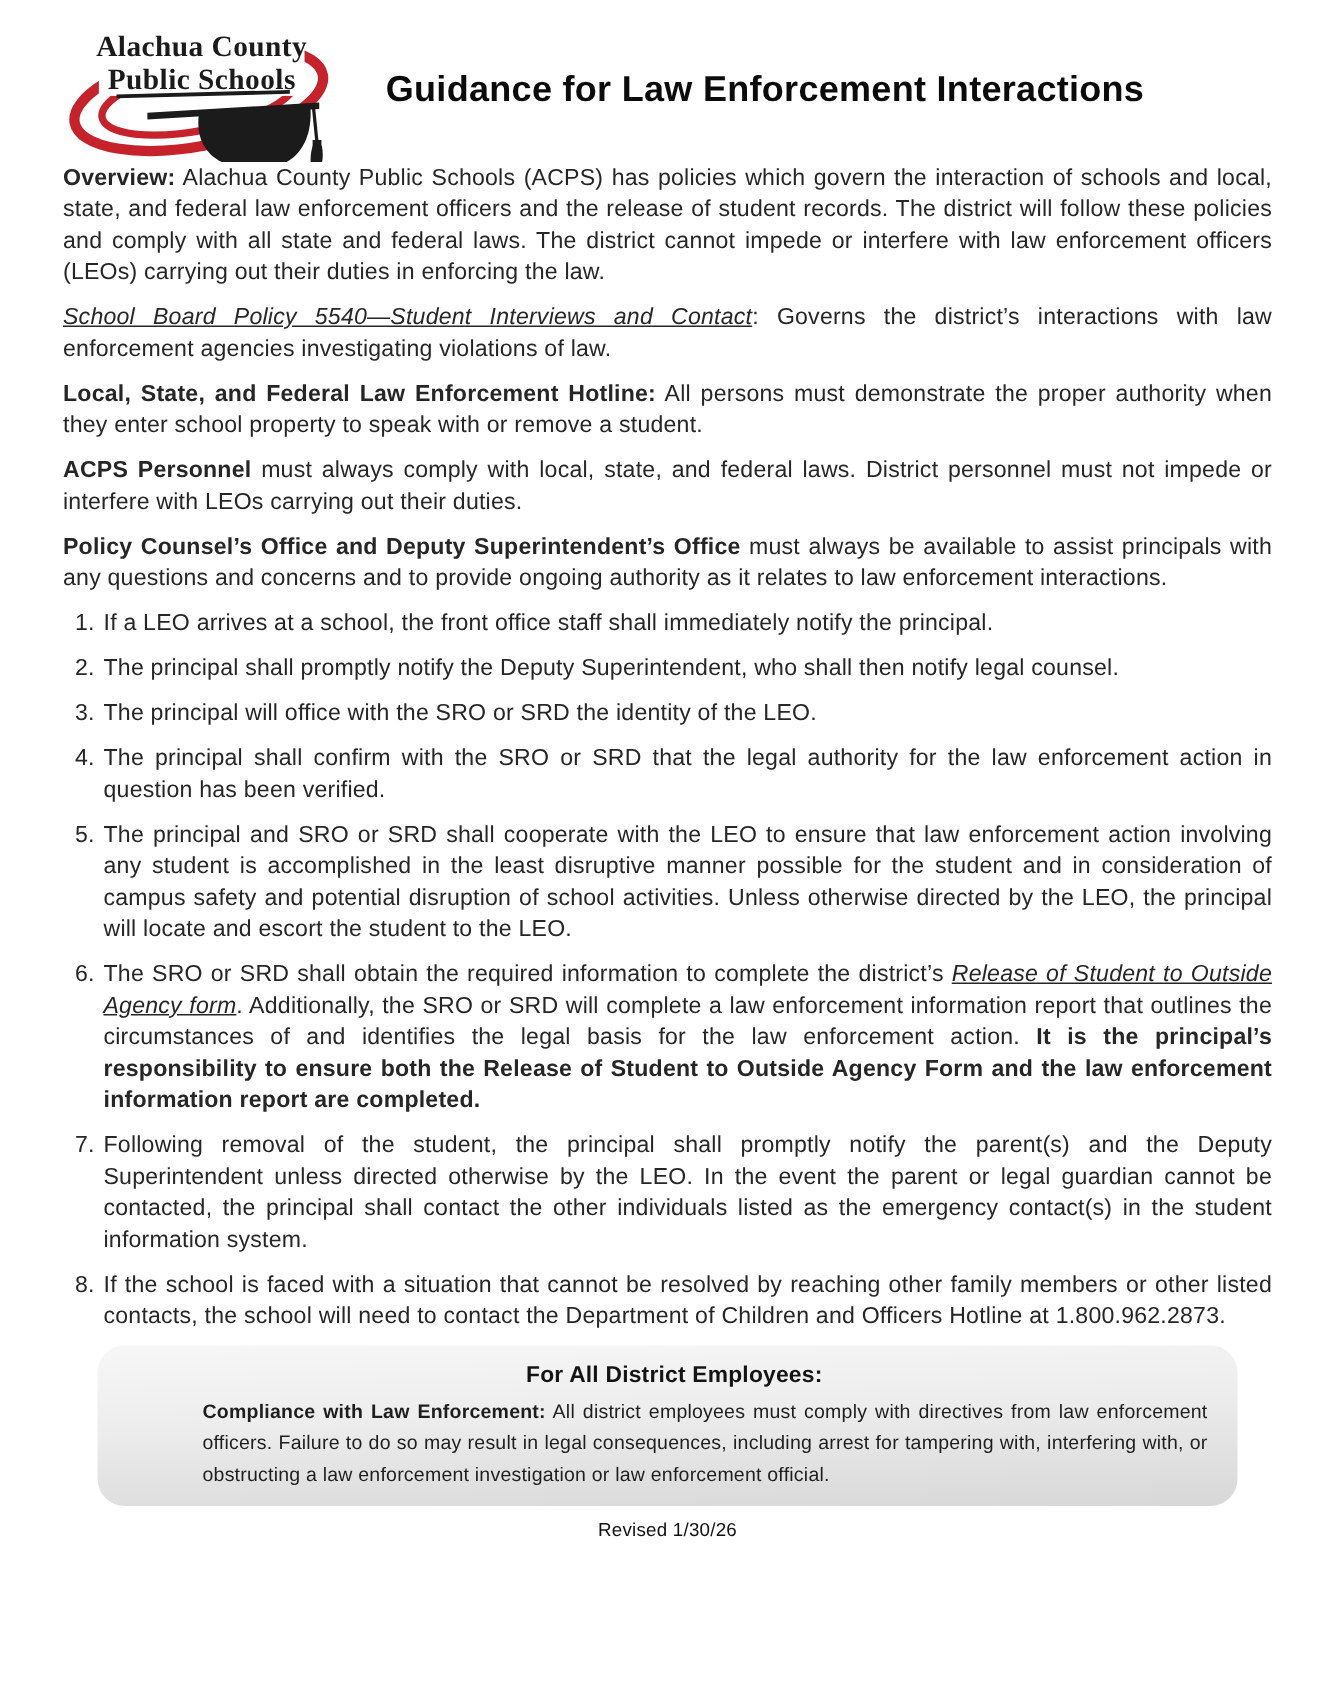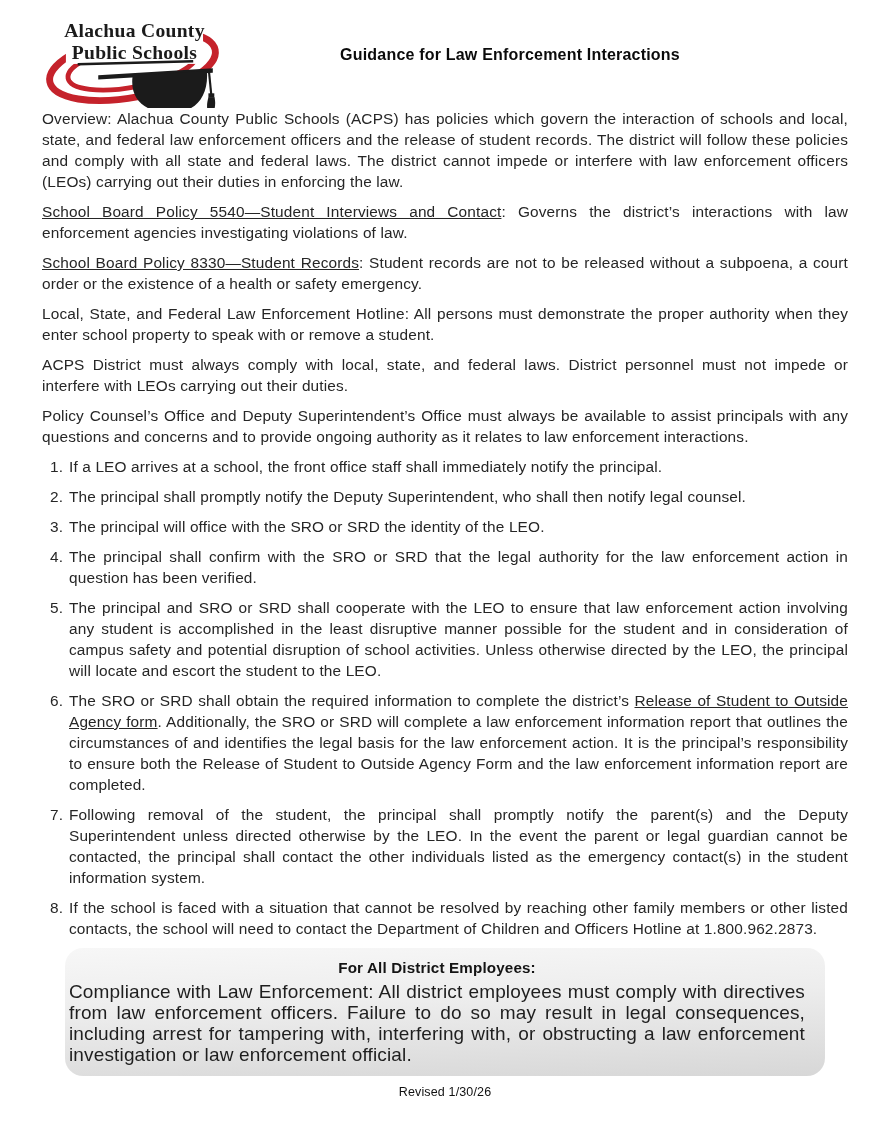--- a/index.html
+++ b/index.html
@@ -11,41 +11,41 @@
     color: #262626;
     padding: 0 42px;
     overflow: hidden;
     position: relative;
   }
   
   .header { display: flex; align-items: flex-start; padding-top: 13px; height: 102px; }
   .logo-svg { width: 182px; height: 95px; flex: 0 0 auto; }
   .logo-text { font-family: "Liberation Serif", serif; font-weight: 700; fill: #1b1b1b; font-size: 20px; letter-spacing: 0.3px; }
   .title-wrap { flex: 1; text-align: center; padding-top: 33px; padding-right: 52px; }
-  .doc-title { font-size: 16px; font-weight: 700; color: #0b0b0b; letter-spacing: 0.2px; }
+  .doc-title { font-size: 24px; font-weight: 700; color: #0b0b0b; letter-spacing: 0.2px; }
   
   .content { margin-top: 6px; font-size: 15.4px; line-height: 21px; letter-spacing: 0.15px; }
   .para { text-align: justify; margin-bottom: 9px; }
   .para.gap-top { margin-top: 13px; }
-  .b { font-weight: 400; }
-  .u { text-decoration: underline; }
+  .b { font-weight: 700; }
+  .u { text-decoration: underline; font-style: italic; }
   
   .olist { margin-top: 3px; margin-left: 8px; }
   .li { display: flex; margin-bottom: 9px; }
   .li .num { flex: 0 0 19px; }
   .li .li-body { flex: 1; text-align: justify; }
   
   .employees-box {
     margin: 3px 23px 0 23px;
     border-radius: 18px;
     background: linear-gradient(178deg, #f7f7f7 0%, #ededed 42%, #d7d7d7 100%);
-    padding: 9px 20px 11px 4px;
+    padding: 9px 20px 11px 29px;
   }
   .box-heading { text-align: center; font-weight: 700; font-size: 15.2px; margin-bottom: 3px; color: #141414; }
-  .box-para { text-align: justify; font-size: 19px; line-height: 21px; color: #1e1e1e; }
+  .box-para { text-align: justify; font-size: 13px; line-height: 21px; color: #1e1e1e; margin-left: 41px; }
   
   .revised { text-align: center; font-size: 12.5px; margin-top: 6px; color: #111; }
 </style>
 </head>
 <body>
 
 <div class="page">
 
   <div class="header">
     <svg class="logo-svg" viewBox="0 0 185 97" aria-hidden="true">
@@ -69,25 +69,24 @@
       <span class="doc-title">Guidance for Law Enforcement Interactions</span>
     </div>
   </div>
 
   <div class="content">
 
     <p class="para"><span class="b">Overview:</span><span> Alachua County Public Schools (ACPS) has policies which govern the interaction of schools and local, state, and federal law enforcement officers and the release of student records. The district will follow these policies and comply with all state and federal laws. The district cannot impede or interfere with law enforcement officers (LEOs)  carrying out their duties in enforcing the law.</span></p>
 
     <p class="para"><span class="u">School Board Policy 5540—Student Interviews and Contact</span><span>: Governs the district’s interactions with law enforcement agencies investigating violations of law.</span></p>
 
-    <p class="para"><span class="u">School Board Policy 8330—Student Records</span><span>: Student records are not to be released without a subpoena, a court order or the existence of a health or safety emergency.</span></p>
 
     <p class="para"><span class="b">Local, State, and Federal Law Enforcement Hotline:</span><span> All persons must demonstrate the proper authority when they enter school property to speak with or remove a student.</span></p>
 
-    <p class="para"><span class="b">ACPS District</span><span> must always comply with local, state, and federal laws. District personnel must not impede or interfere with LEOs carrying out their duties.</span></p>
+    <p class="para"><span class="b">ACPS Personnel</span><span> must always comply with local, state, and federal laws. District personnel must not impede or interfere with LEOs carrying out their duties.</span></p>
 
     <p class="para"><span class="b">Policy Counsel’s Office and Deputy Superintendent’s Office</span><span> must always be available to assist principals with any questions and concerns and to provide ongoing authority as it relates to law enforcement interactions.</span></p>
 
 
     <div class="olist">
 
       <div class="li">
         <span class="num">1.</span>
         <div class="li-body"><span>If a LEO arrives at a school, the front office staff shall immediately notify the principal.</span></div>
       </div>

